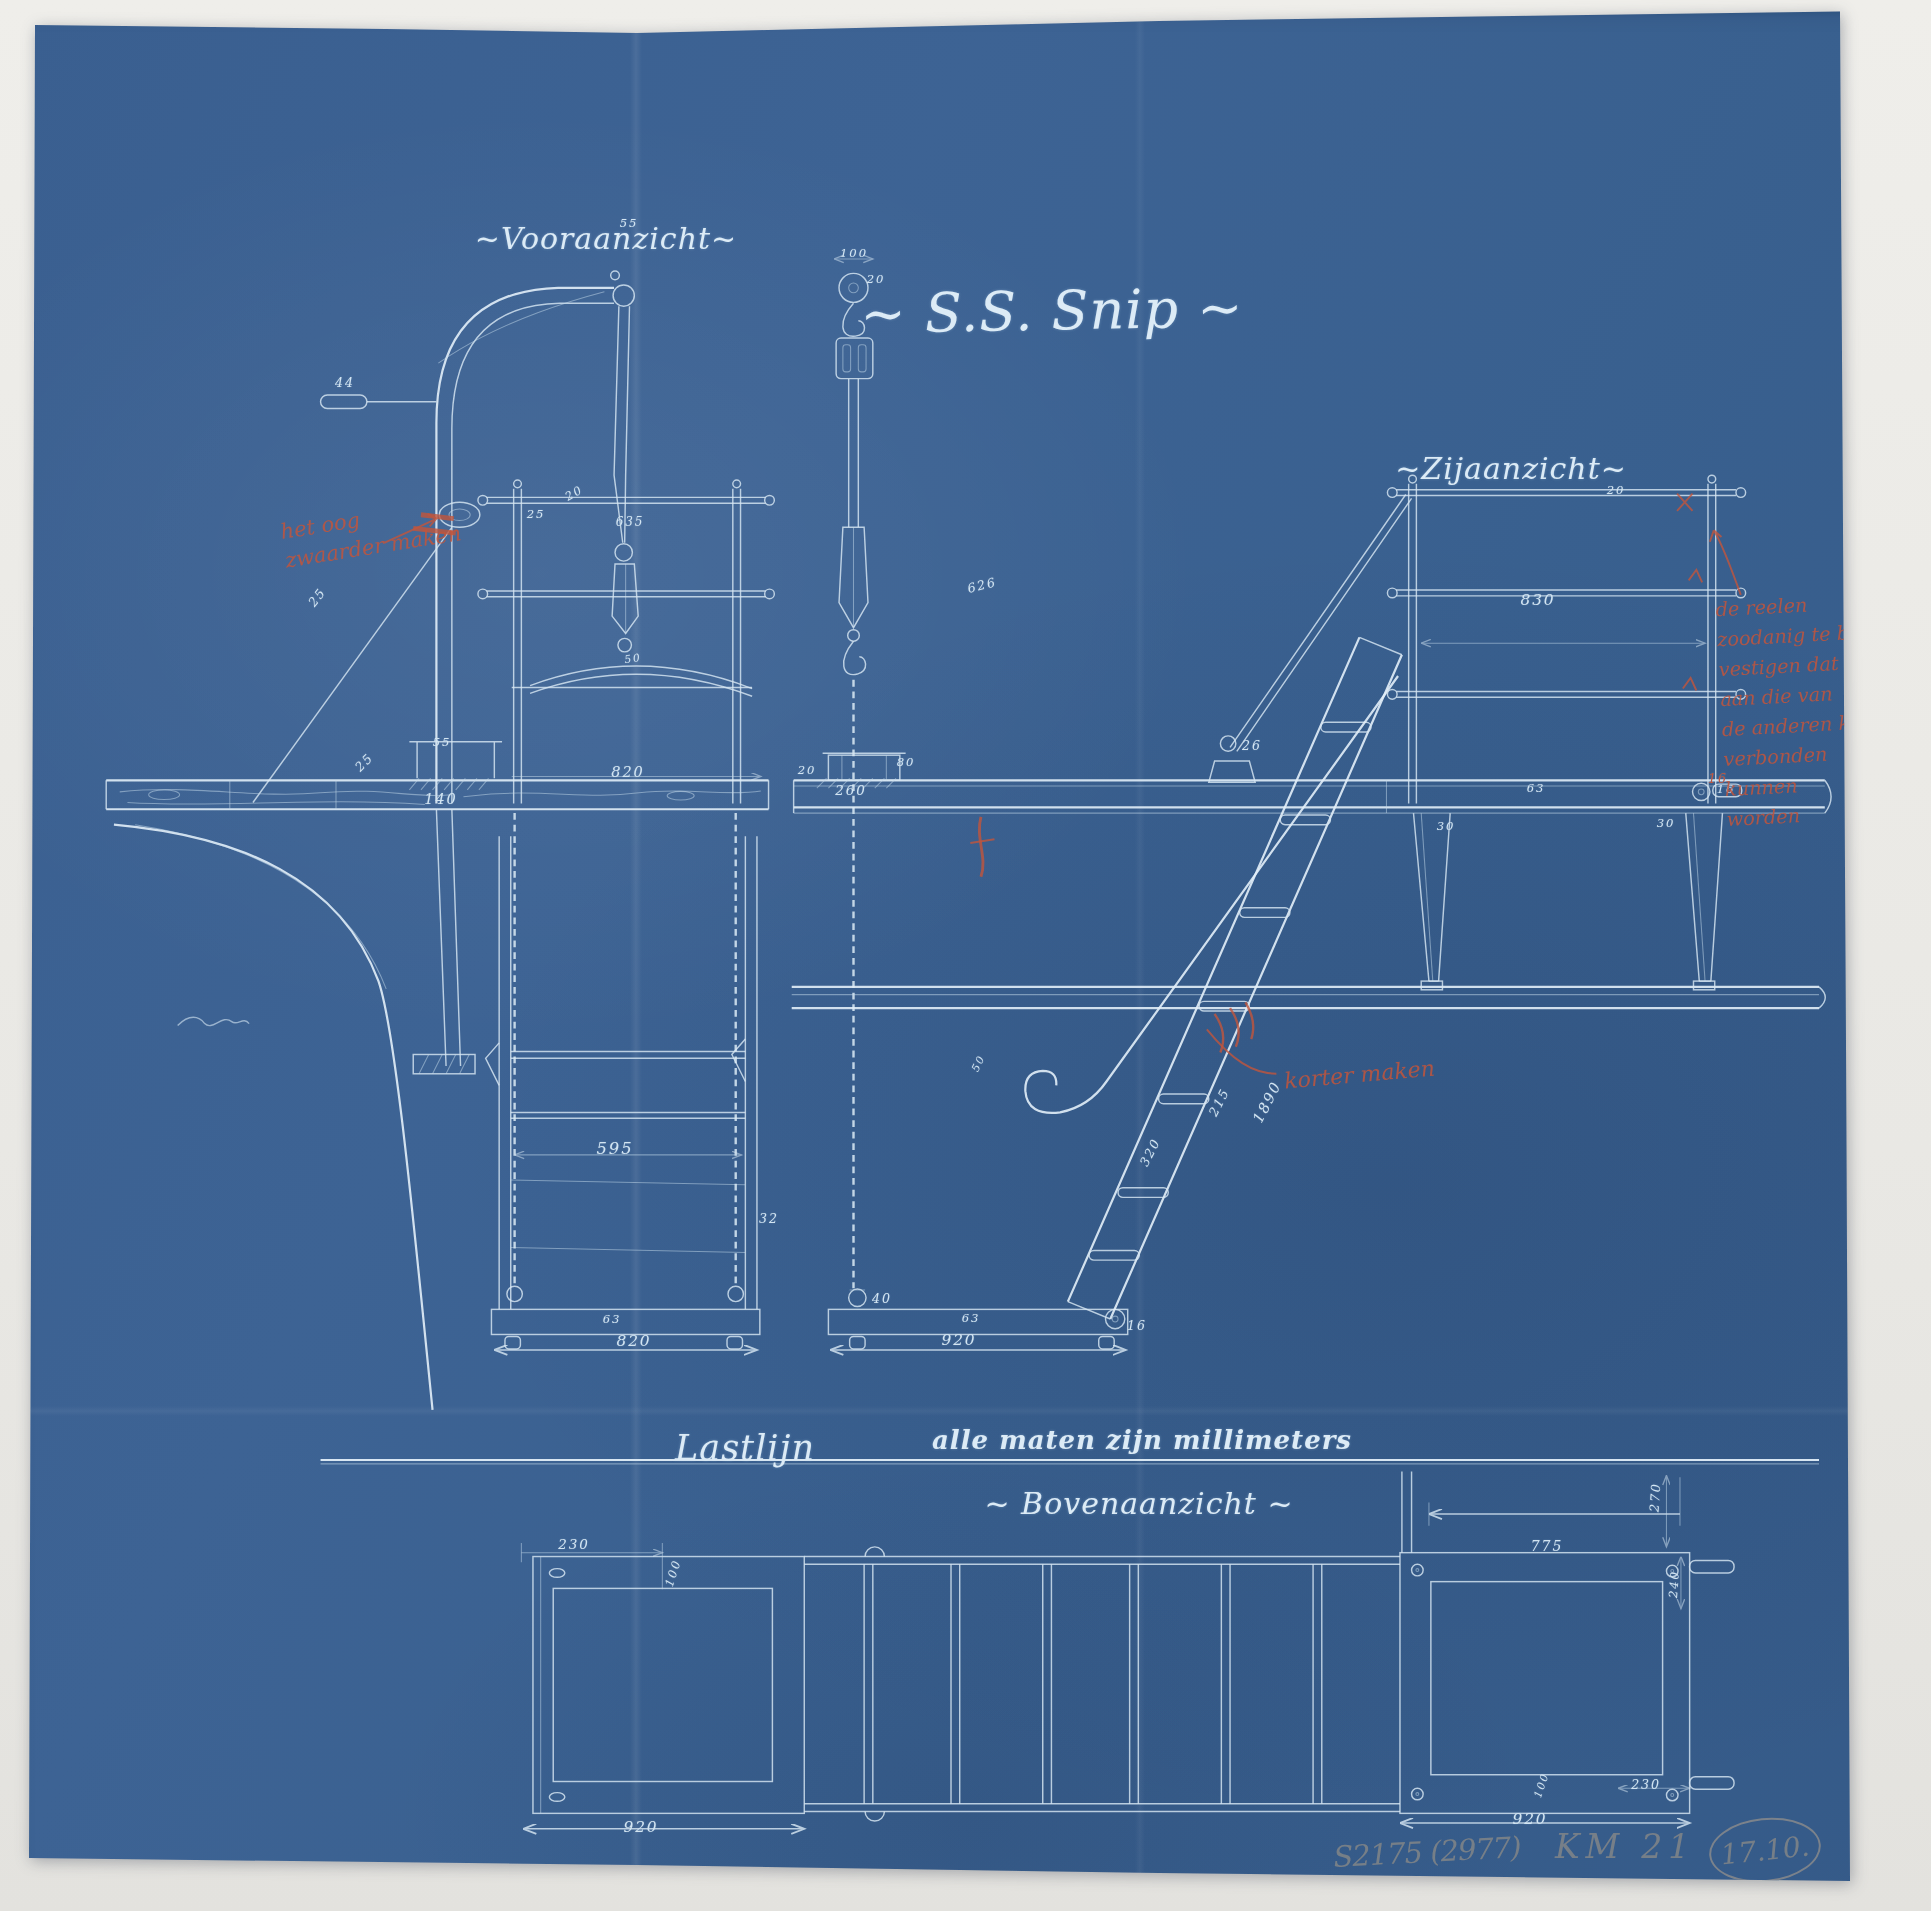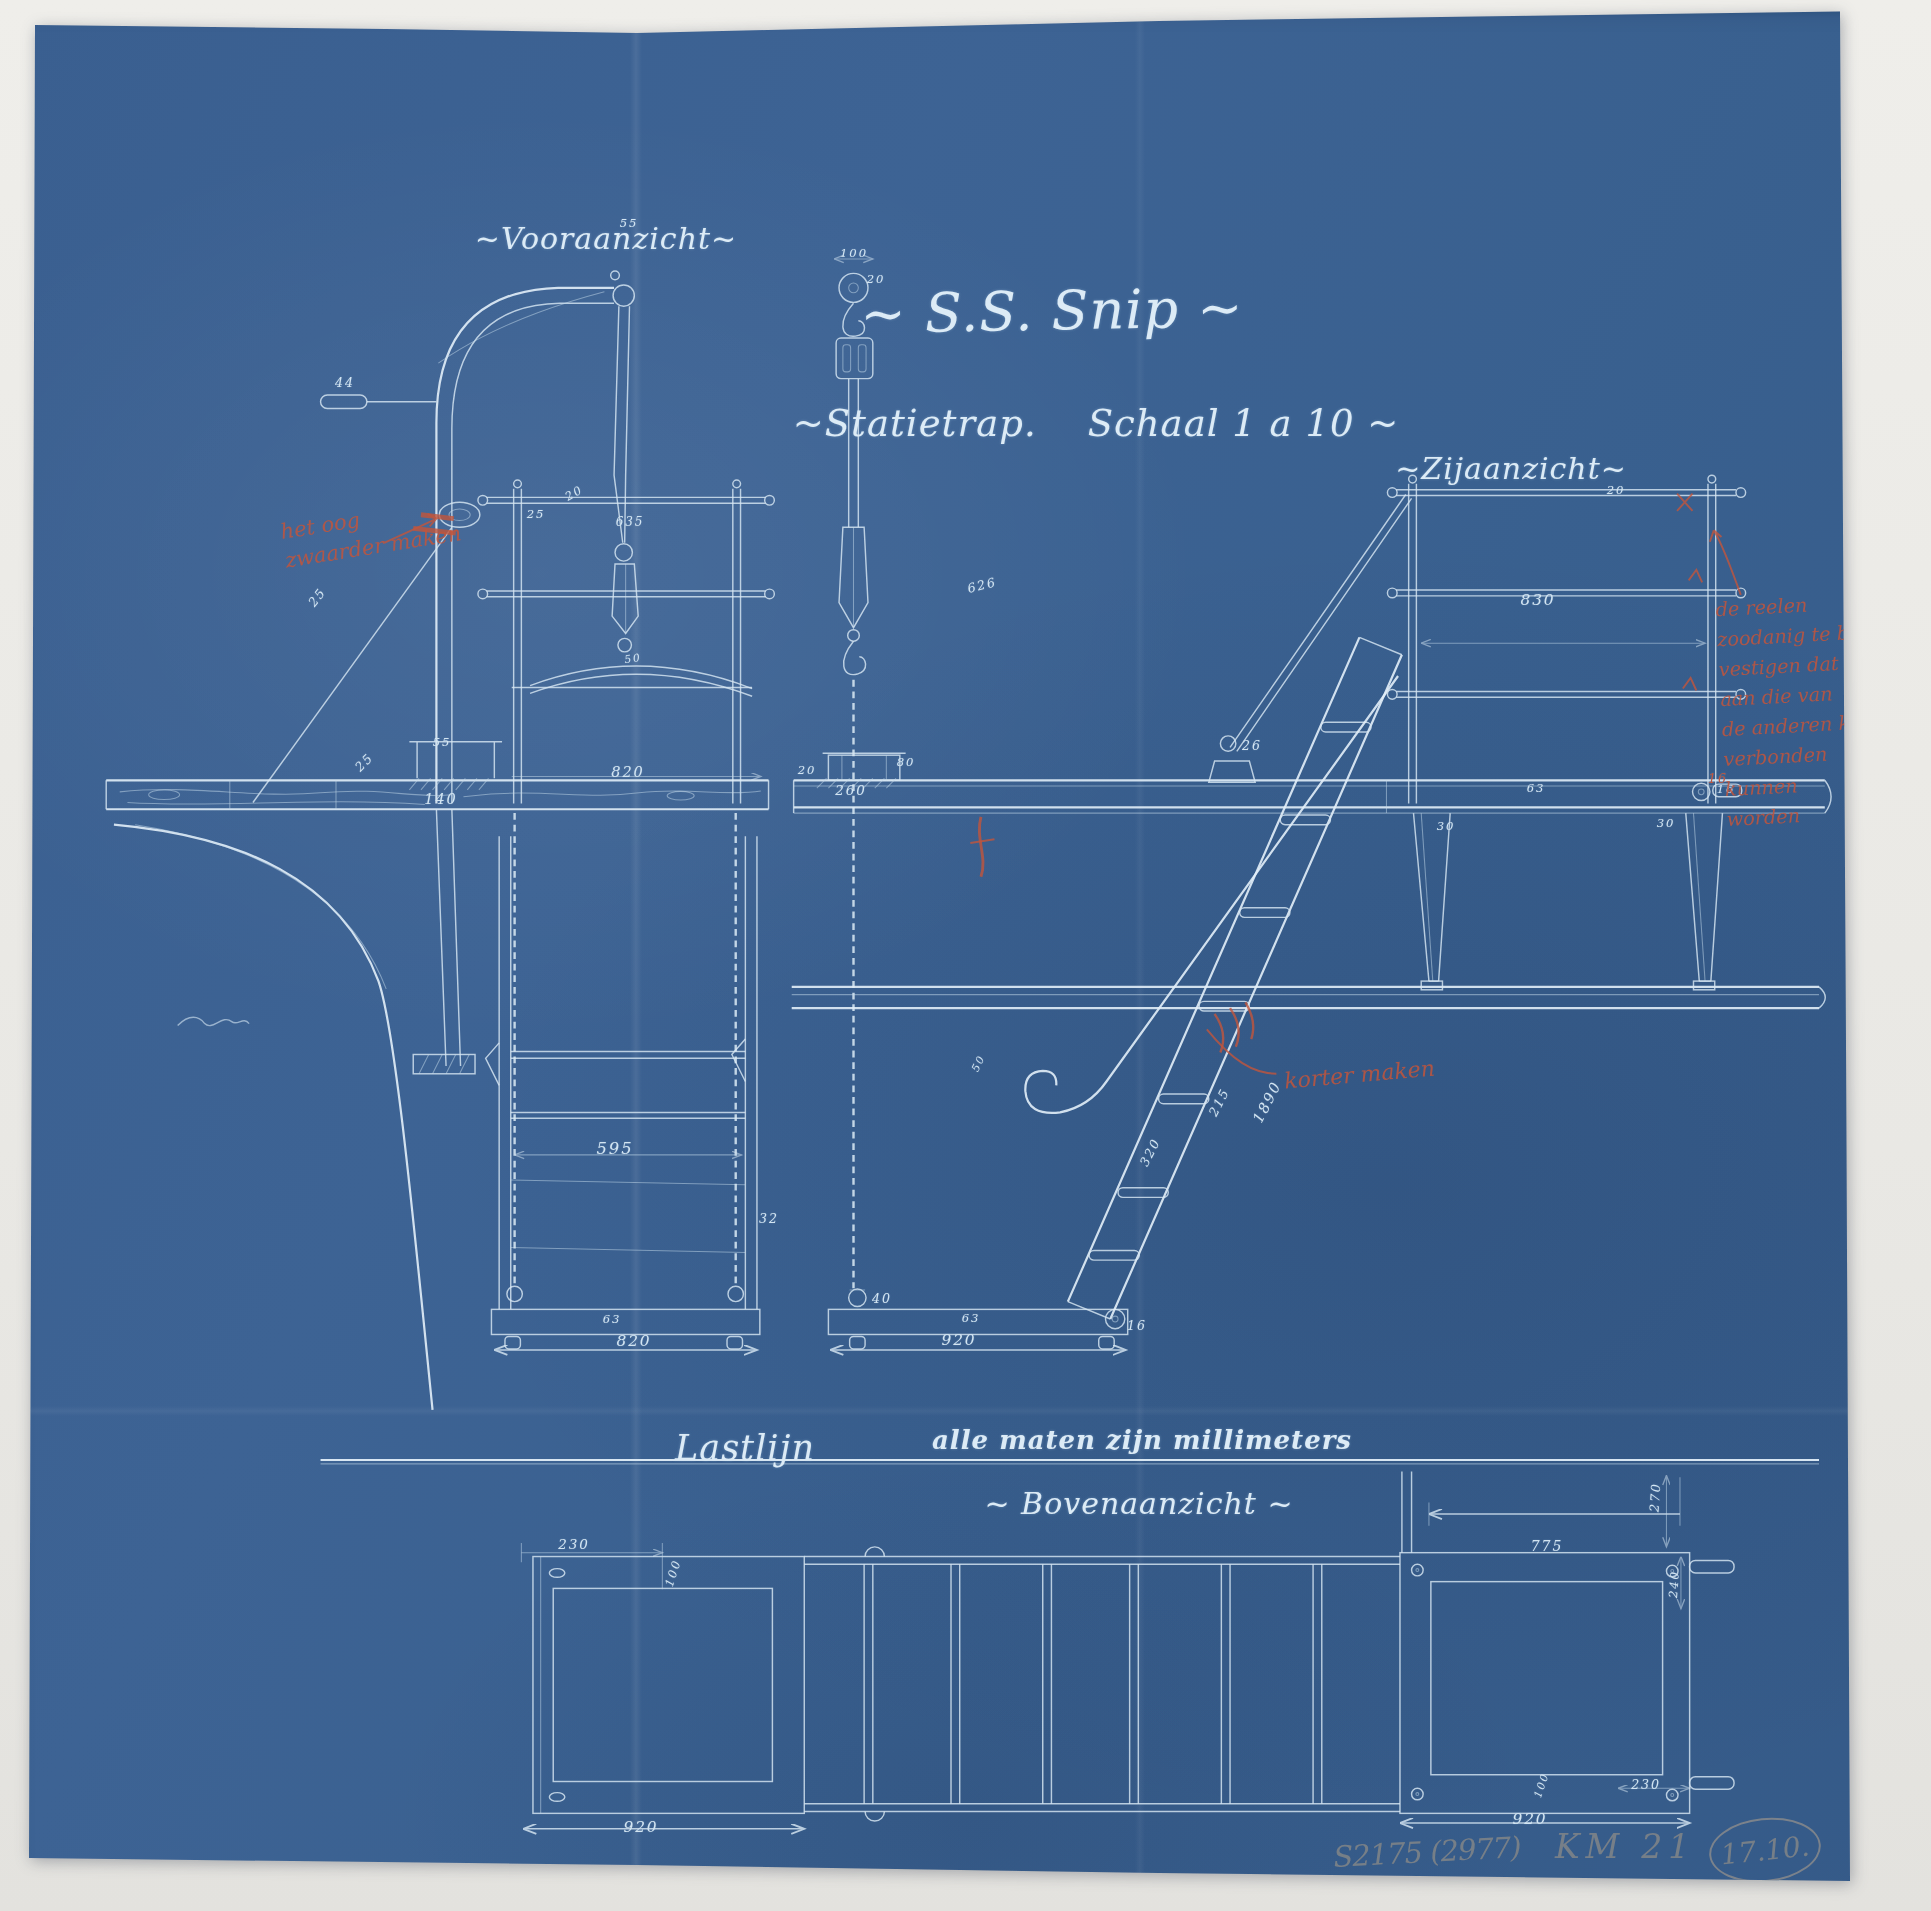--- a/index.html
+++ b/index.html
@@ -245,21 +245,20 @@
       <path class="rd" d="M1005 873 L1030 869"></path>
       <path class="rd" d="M1803 616 C1793 588 1783 562 1775 549 M1775 549 L1771 561 M1775 549 L1783 556"></path>
       <path class="rd" d="M1737 511 L1753 529 M1753 511 L1737 529"></path>
       <path class="rd" d="M1749 601 L1757 590 L1763 603 M1743 713 L1751 702 L1757 715"></path>
     </g>
 
     <path class="w1" style="opacity:.6" d="M184 1062 C196 1050 206 1052 212 1060 C220 1068 230 1050 240 1058 C246 1063 252 1052 258 1060"></path>
   </svg>
 
   <span class="lbl script" style="left:1052px;top:311px;font-size:54px;transform:translate(-50%,-50%) rotate(-1deg);">~ S.S. Snip ~</span>
-  <span class="lbl script" style="left:1096px;top:423px;font-size:37px;">~Statietrap.    Schaal 1 a 10 ~</span>
   <span class="lbl script" style="left:606px;top:238px;font-size:30px;">~Vooraanzicht~</span>
   <span class="lbl script" style="left:1511px;top:468px;font-size:30px;">~Zijaanzicht~</span>
   <span class="lbl script" style="left:1139px;top:1503px;font-size:30px;">~ Bovenaanzicht ~</span>
   <span class="lbl script" style="left:745px;top:1448px;font-size:35px;">Lastlijn</span>
   <span class="lbl script" style="left:1142px;top:1440px;font-size:26px;font-weight:bold;">alle maten zijn millimeters</span>
 
   <div id="dims">
         <span class="dim" style="left: 345px; top: 382px; font-size: 12.6px; transform: translate(-50%, -50%);">44</span>
         <span class="dim" style="left: 317px; top: 597px; font-size: 12.6px; transform: translate(-50%, -50%) rotate(-52deg);">25</span>
         <span class="dim" style="left: 629px; top: 223px; font-size: 11.6px; transform: translate(-50%, -50%);">55</span>

